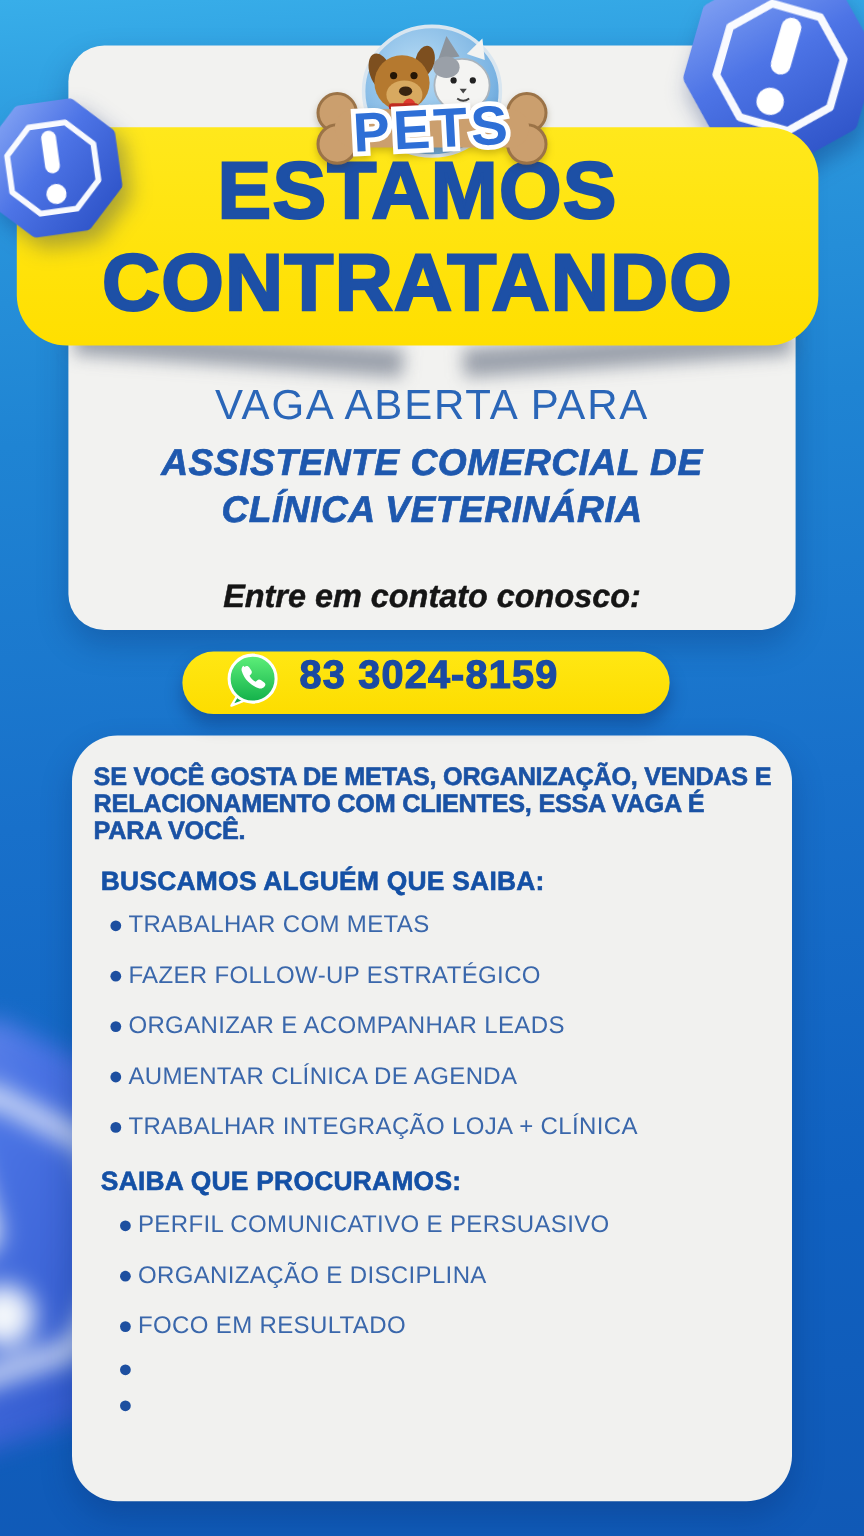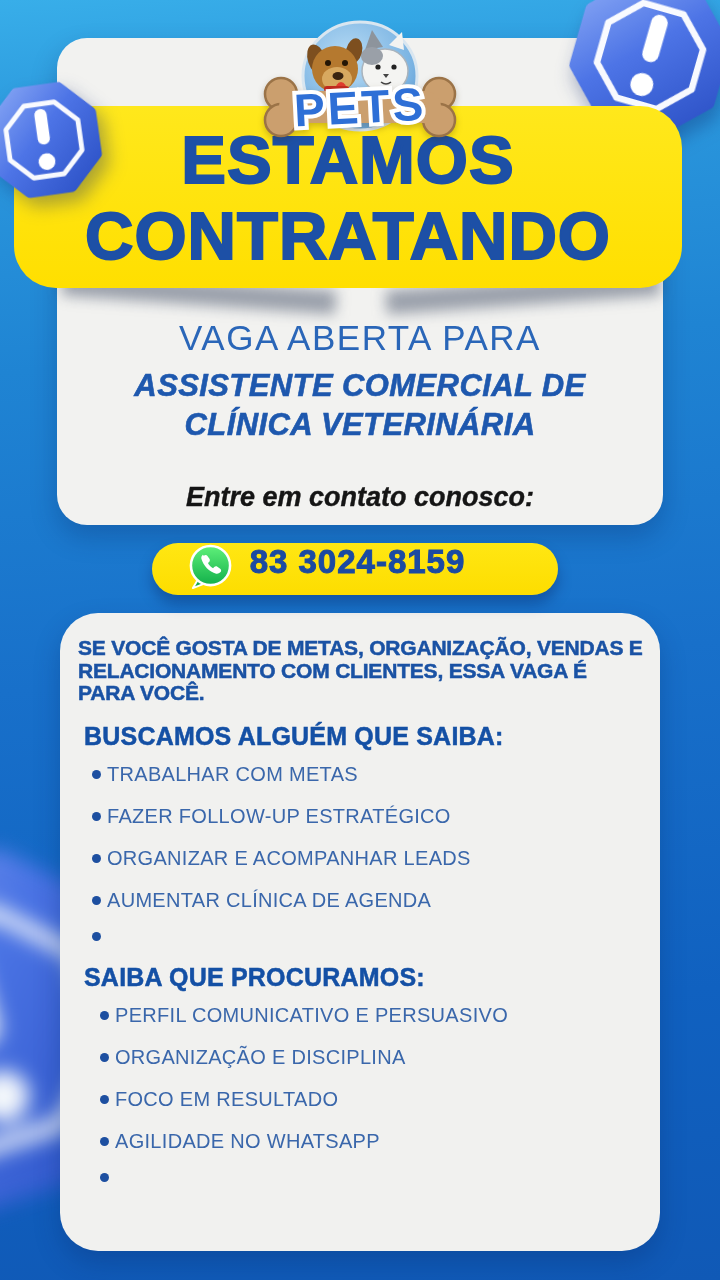--- a/index.html
+++ b/index.html
@@ -83,21 +83,21 @@
     position:absolute; left:60px; top:613px; width:600px; height:638px;
     background:#f1f1ef; border-radius:38px; z-index:10;
     padding:24px 12px 0 18px;
     box-shadow:0 12px 26px rgba(8,40,100,.28);
   }
   .pitch{
     font-size:21px; line-height:22.5px; font-weight:700; letter-spacing:-.2px;
     color:#1a52a4; -webkit-text-stroke:.5px #1a52a4; max-width:572px;
   }
   .section-heading{
-    margin:17px 0 0 6px; font-size:25px; font-weight:700; letter-spacing:.2px;
+    margin:17px 0 0 6px; font-size:22px; font-weight:700; letter-spacing:.2px;
     color:#1450a5; -webkit-text-stroke:.5px #1450a5;
   }
   .section-heading.profile-h{ margin-top:22px; }
   ul.bullets{ list-style:none; margin-top:13px; }
   ul.bullets li{ display:flex; align-items:center; gap:6px; margin-bottom:21px; }
   ul.bullets li .dot{ width:9px; height:9px; border-radius:50%; background:#1d4fa0; flex:0 0 auto; }
   ul.bullets.skills li .dot{ margin-left:14px; }
   ul.bullets.profile li .dot{ margin-left:22px; }
   ul.bullets li .txt{
     font-size:20px; letter-spacing:.3px; color:#3a67ab; line-height:21px;
@@ -215,40 +215,40 @@
       <li>
           <span class="dot"></span>
           <span class="txt">ORGANIZAR E ACOMPANHAR LEADS</span>
         </li>
       <li>
           <span class="dot"></span>
           <span class="txt">AUMENTAR CLÍNICA DE AGENDA</span>
         </li>
       <li>
           <span class="dot"></span>
+          <span class="txt">TRABALHAR INTEGRAÇÃO LOJA + CLÍNICA</span>
         </li>
     </ul>
 
     <h2 class="section-heading profile-h">SAIBA QUE PROCURAMOS:</h2>
     <ul class="bullets profile">
       <li>
           <span class="dot"></span>
           <span class="txt">PERFIL COMUNICATIVO E PERSUASIVO</span>
         </li>
       <li>
           <span class="dot"></span>
           <span class="txt">ORGANIZAÇÃO E DISCIPLINA</span>
         </li>
       <li>
           <span class="dot"></span>
           <span class="txt">FOCO EM RESULTADO</span>
         </li>
       <li>
           <span class="dot"></span>
-          <span class="txt">AGILIDADE NO WHATSAPP</span>
         </li>
       <li>
           <span class="dot"></span>
         </li>
     </ul>
   </div>
 
 </div>
 
 </body></html>

